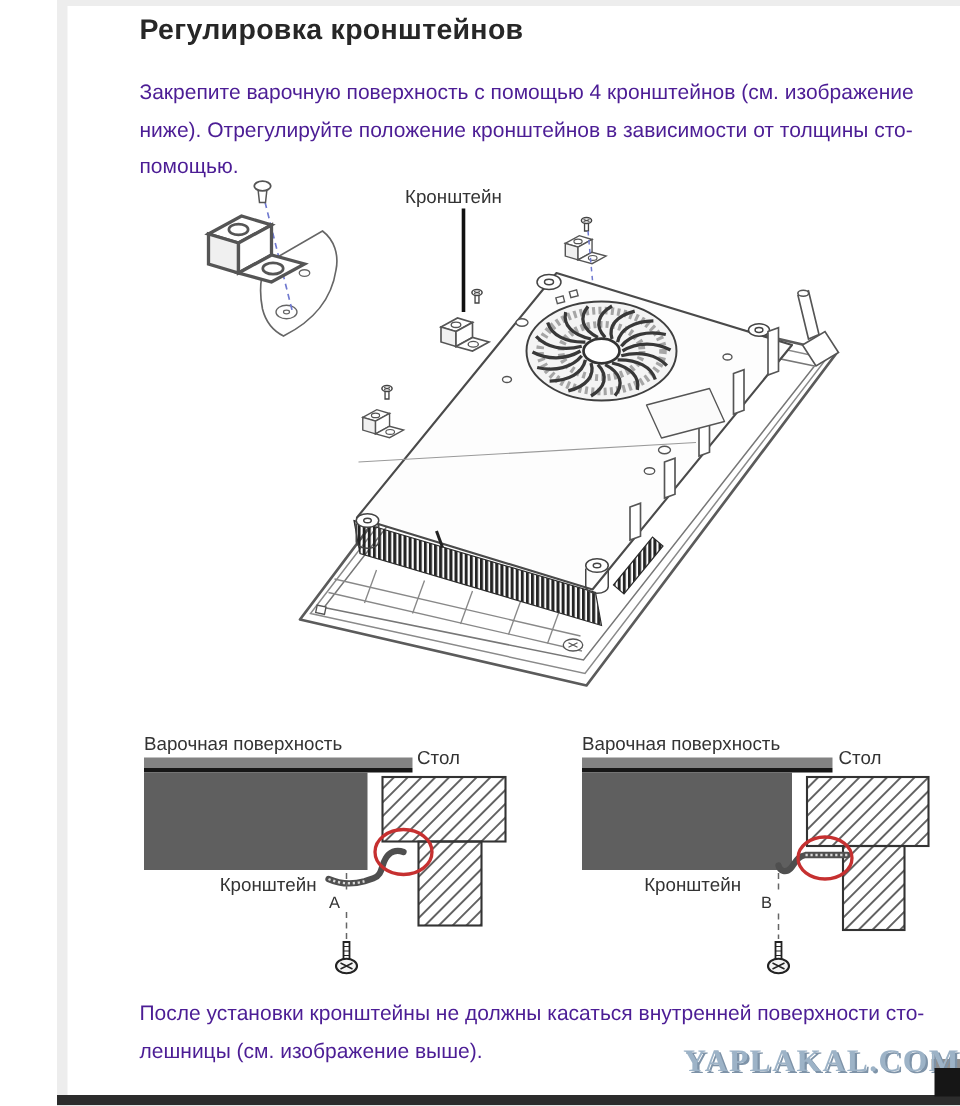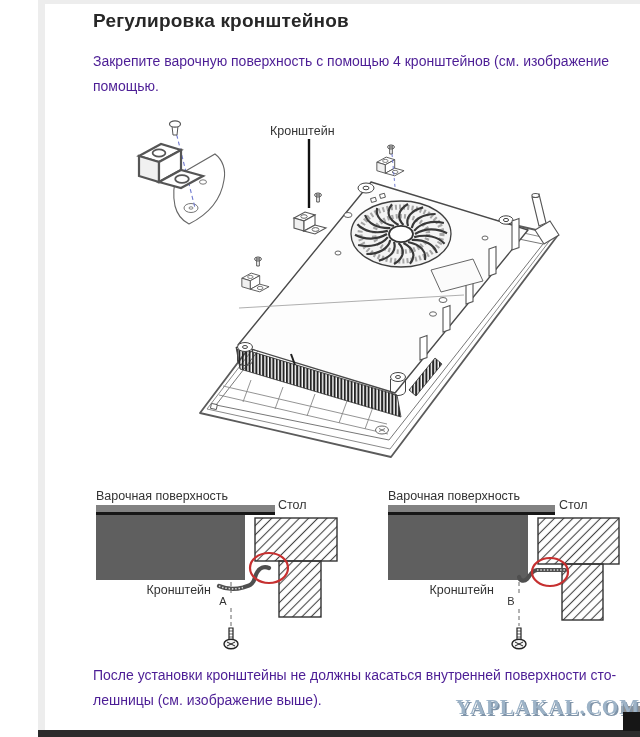--- a/index.html
+++ b/index.html
@@ -35,20 +35,21 @@
 
   <div class="edge edge-left"></div>
   <div class="edge edge-top"></div>
   <div class="edge edge-right"></div>
   <div class="edge-right-line"></div>
 
   <div class="title">Регулировка кронштейнов</div>
 
   <div class="para intro">
     <span class="line">Закрепите варочную поверхность с помощью 4 кронштейнов (см. изображение</span>
+    <span class="line">ниже). Отрегулируйте положение кронштейнов в зависимости от толщины сто-</span>
     <span class="line">помощью.</span>
   </div>
 
   <svg class="fig-main" viewBox="0 0 470 357">
     <defs>
       <pattern id="finpat" patternUnits="userSpaceOnUse" width="3.4" height="8">
         <rect x="0" y="0" width="2" height="8" fill="#242424"></rect>
       </pattern>
       <path id="fb" d="M14,0 C24,-9 36,-9 46,-1" stroke-width="2.2" vector-effect="non-scaling-stroke" fill="none"></path>
       <g id="zb">

